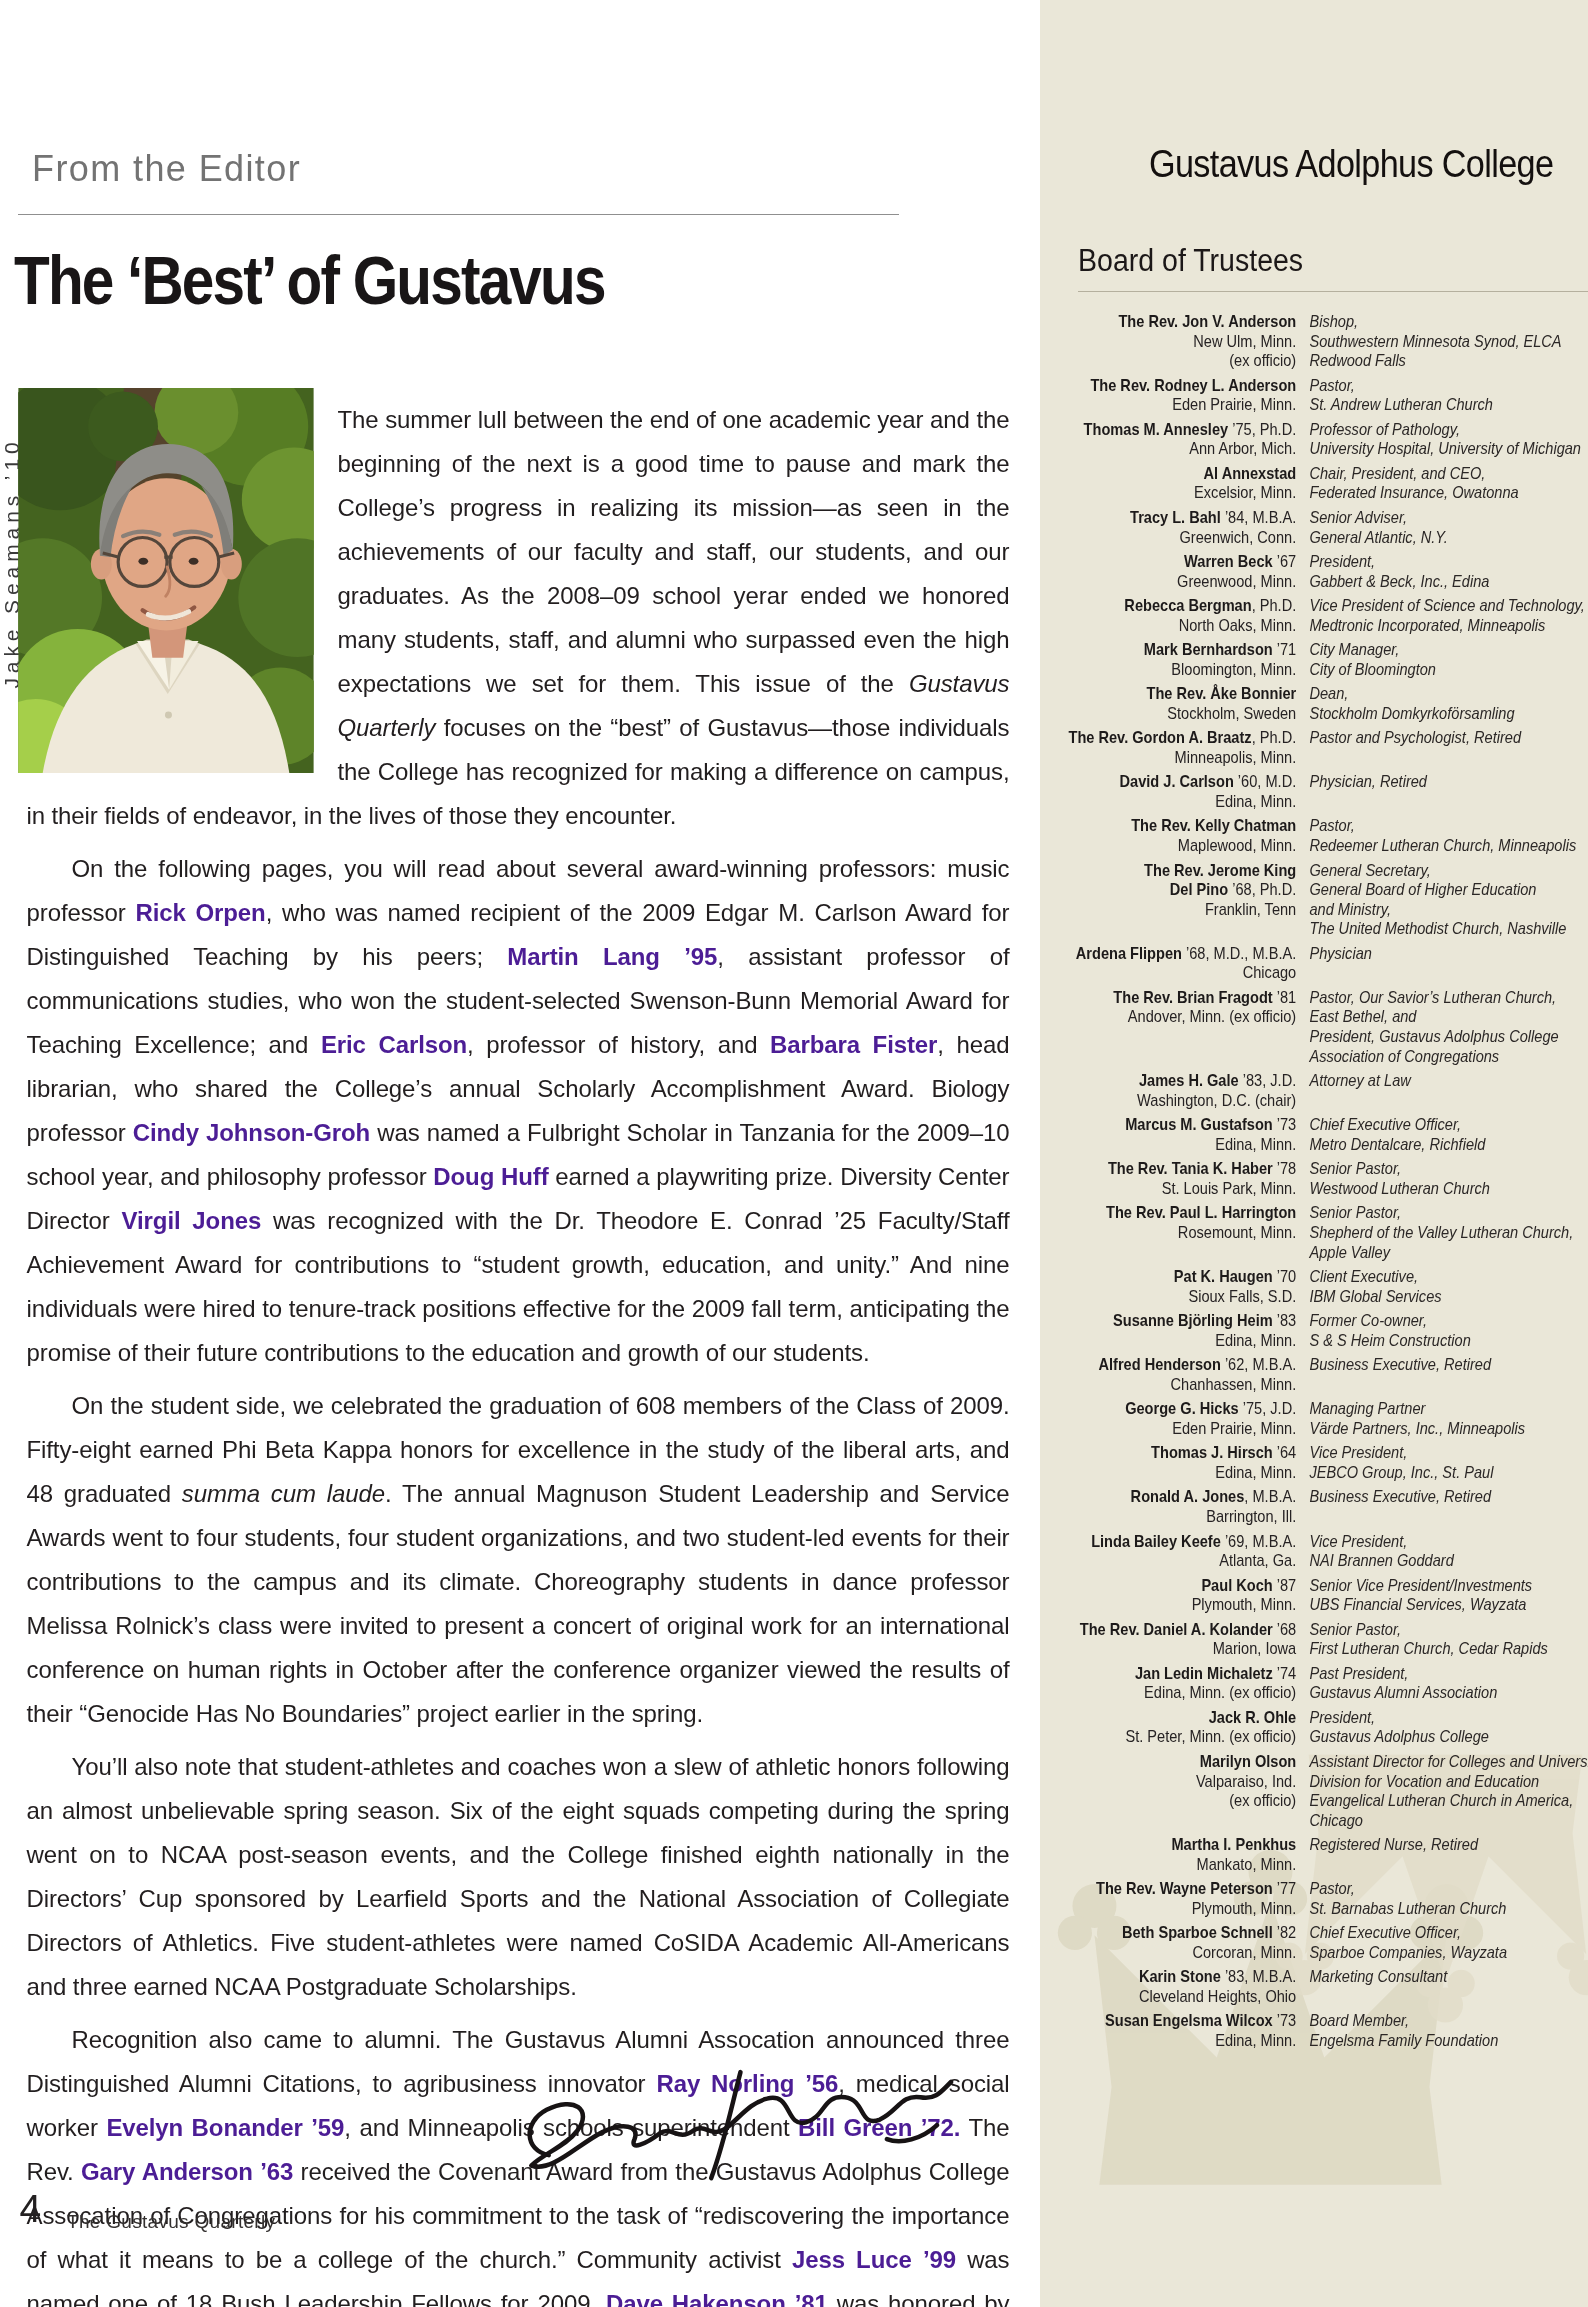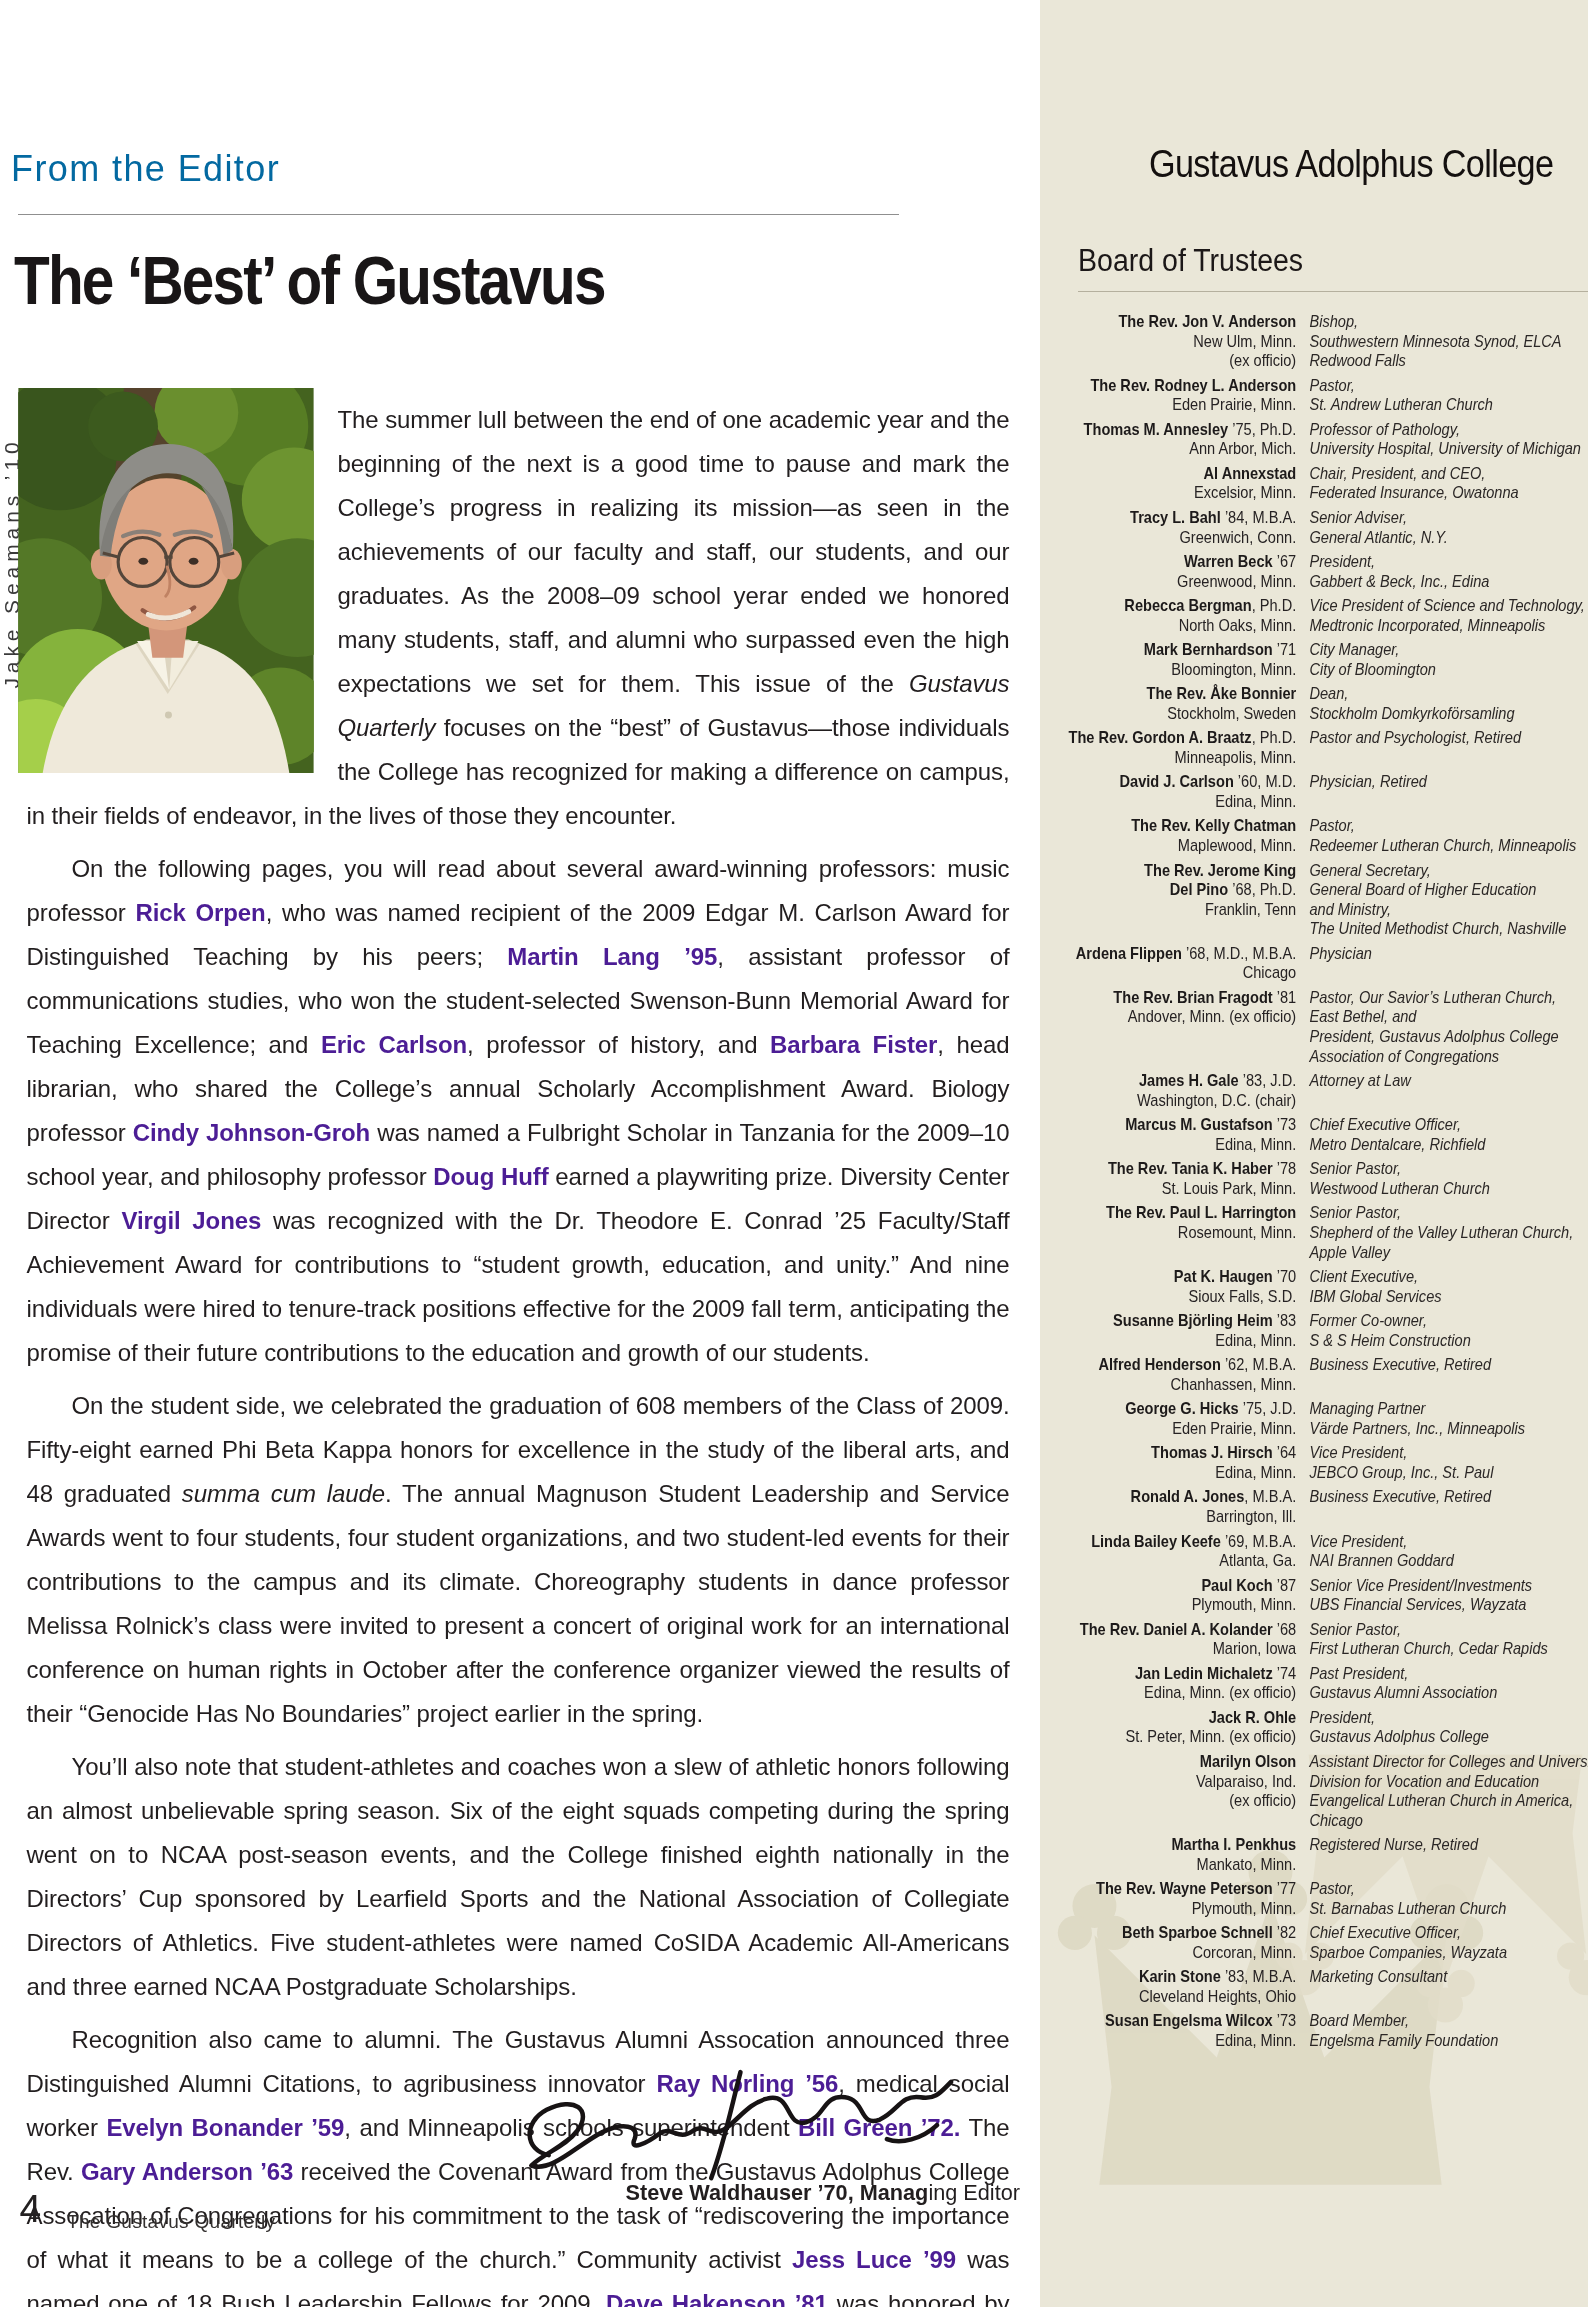--- a/index.html
+++ b/index.html
@@ -27,22 +27,22 @@
     transform:scaleX(0.858); transform-origin:left top;
   }
   .trow { display:flex; margin-bottom:4.9px; }
   .tleft { width:266px; flex:none; text-align:right; color:#262223; }
   .tright { flex:none; margin-left:15.4px; font-style:italic; white-space:nowrap; color:#2b2726; }
   .tline { font-size:17px; line-height:19.6px; }
   .tleft b { font-weight:700; color:#1d1a1a; }
   .wm { position:absolute; pointer-events:none; }
   
   .kicker {
-    position:absolute; left:11px; top:148px; white-space:nowrap;
-    font-size:36px; font-weight:400; letter-spacing:1.4px; color:#0369a1;
+    position:absolute; left:32px; top:148px; white-space:nowrap;
+    font-size:36px; font-weight:400; letter-spacing:1.4px; color:#737373;
   }
   .rule1 { position:absolute; left:17.5px; top:214px; width:881px; height:1.4px; background:#8f8f8f; }
   .title {
     position:absolute; left:14px; top:241px; white-space:nowrap;
     font-size:68px; font-weight:700; letter-spacing:-2.1px; color:#191617;
     transform:scaleX(0.86); transform-origin:left top;
   }
   .credit { position:absolute; left:1.4px; top:386px; width:21px; height:385px; }
   .credit span {
     position:absolute; left:10.5px; top:46%;
@@ -546,21 +546,18 @@
     </div>
 
   <svg class="sig-svg" width="447" height="122" viewBox="0 0 640 175">
     <g stroke="#171314" stroke-width="6.5" fill="none" stroke-linecap="round" stroke-linejoin="round">
       <path d="M55,135 C20,128 18,88 52,70 C92,50 118,70 96,100 C80,122 48,132 30,150 C60,160 96,120 132,102 C160,88 186,92 178,112 C170,130 196,118 214,104 C232,92 240,116 262,100 C280,88 288,112 310,96"></path>
       <path d="M330,16 C316,70 306,120 288,168"></path>
       <path d="M310,96 C330,80 344,60 368,54 C404,44 394,96 424,88 C452,80 448,48 480,52 C510,56 500,96 530,84 C556,72 560,48 588,52 C610,56 618,44 632,30"></path>
       <path d="M540,112 C560,120 590,112 612,92"></path>
     </g>
   </svg>
-  <div class="sig-caption">
-    <b>Steve Waldhauser ’70, Manag</b><span>ing Editor</span>
-  </div>
 
   <div class="pgnum">4</div>
   <div class="mag">The Gustavus Quarterly</div>
 
 </div>
 
 
 </body></html>

